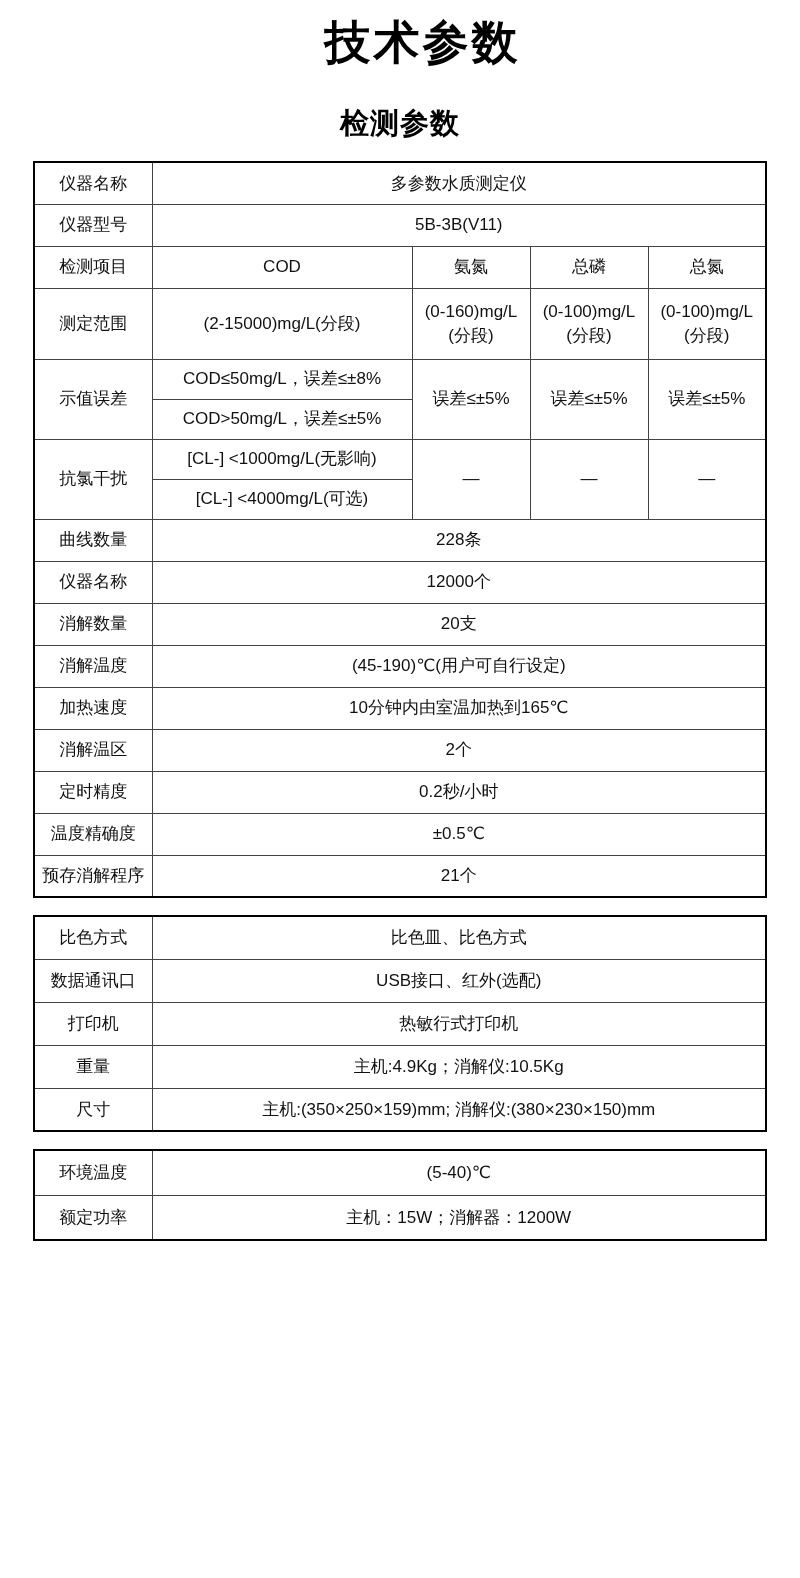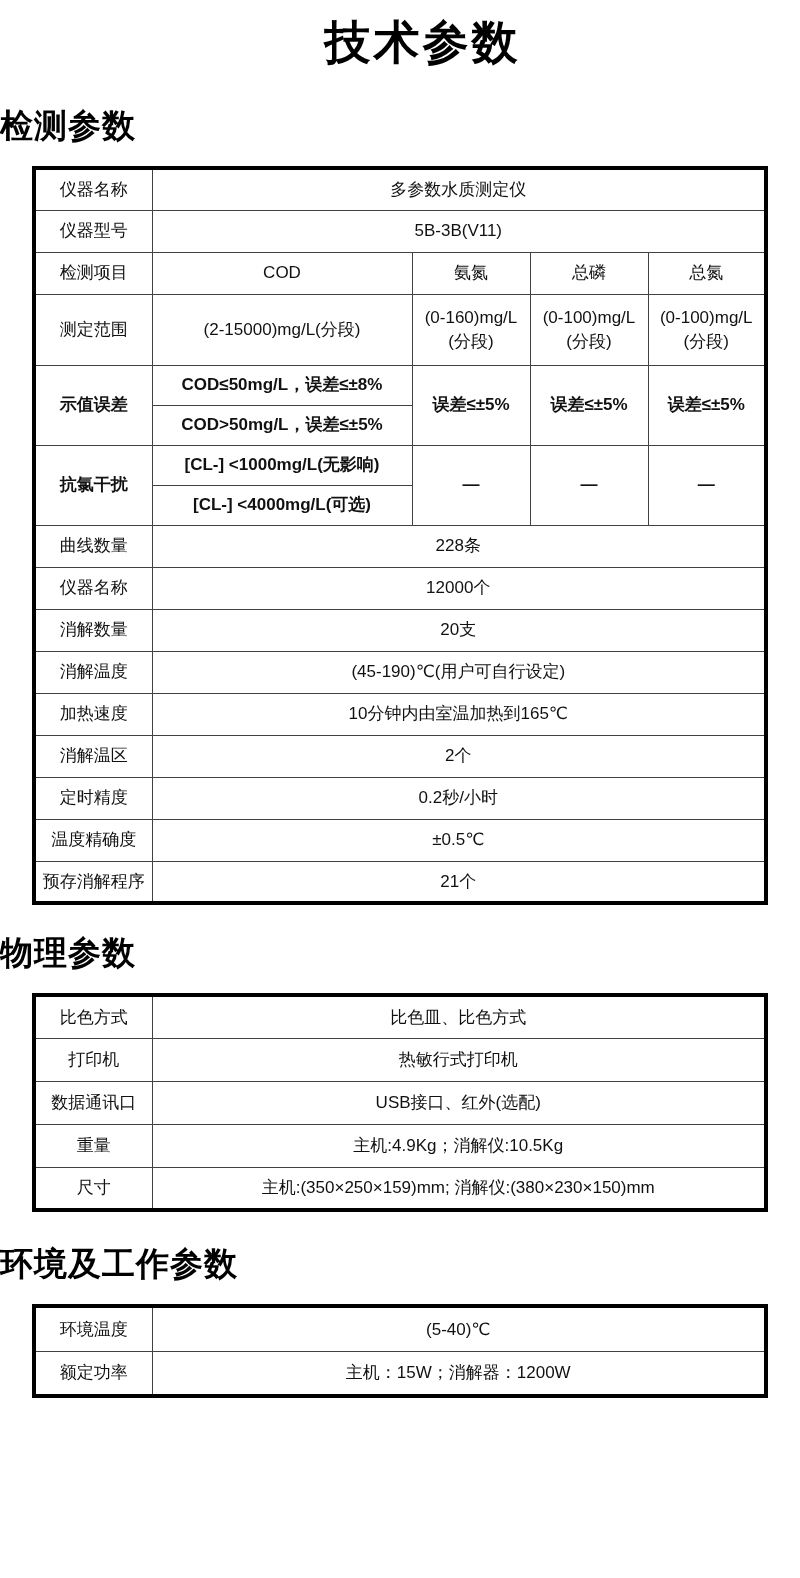--- a/index.html
+++ b/index.html
@@ -14,56 +14,56 @@
   .page-title {
     font-size: 46px;
     font-weight: 900;
     text-align: center;
     margin: 12px 0 0 0;
     letter-spacing: 3px;
     color: #000;
     padding-left: 45px;
   }
   .section-heading {
-    font-size: 33px;
+    font-size: 29px;
     font-weight: 800;
-    text-align: left;
+    text-align: center;
     margin: 0;
     letter-spacing: 1px;
     color: #000;
   }
   .sh-detection   { margin-top: 30px; }
   .sh-physical    { margin-top: 26px; }
   .sh-environment { margin-top: 30px; }
 
   table.spec-table {
     border-collapse: collapse;
     table-layout: fixed;
     width: 732px;
     margin: 17px auto 0 auto;
-    border: 4px solid #000000;
+    border: 2px solid #000000;
   }
   table.spec-table td {
     border: 1px solid #424242;
     text-align: center;
     vertical-align: middle;
     font-size: 17px;
     line-height: 1.38;
     padding: 2px 5px;
     color: #111;
     overflow: hidden;
   }
   col.c-label { width: 118px; }
   col.c-cod   { width: 260px; }
   col.c-n     { width: 118px; }
   col.c-value { width: 614px; }
 
   tr.r-std td  { height: 42px; }
   tr.r-range td{ height: 71px; }
-  tr.r-sub td  { height: 40px; font-weight: bold; }
+  tr.r-sub td  { height: 40px; }
   table.t-physical td    { height: 43px; }
   table.t-environment td { height: 45px; }
   .dash { font-size: 18px; }
 </style>
 </head>
 <body>
 
 <div class="page">
 
   <h1 class="page-title">技术参数</h1>
@@ -162,52 +162,50 @@
         <td>温度精确度</td>
         <td colspan="4">±0.5℃</td>
       </tr>
       <tr class="r-std">
         <td>预存消解程序</td>
         <td colspan="4">21个</td>
       </tr>
     </tbody>
   </table>
 
-  <h2 class="section-heading sh-physical">物理参数</h2>
 
   <table class="spec-table t-physical">
     <colgroup>
         <col class="c-label">
         <col class="c-value">
       </colgroup>
     <tbody>
       <tr>
         <td>比色方式</td>
         <td>比色皿、比色方式</td>
       </tr>
       <tr>
+        <td>数据通讯口</td>
+        <td>USB接口、红外(选配)</td>
+      </tr>
+      <tr>
         <td>打印机</td>
         <td>热敏行式打印机</td>
       </tr>
       <tr>
-        <td>数据通讯口</td>
-        <td>USB接口、红外(选配)</td>
-      </tr>
-      <tr>
         <td>重量</td>
         <td>主机:4.9Kg；消解仪:10.5Kg</td>
       </tr>
       <tr>
         <td>尺寸</td>
         <td>主机:(350×250×159)mm; 消解仪:(380×230×150)mm</td>
       </tr>
     </tbody>
   </table>
 
-  <h2 class="section-heading sh-environment">环境及工作参数</h2>
 
   <table class="spec-table t-environment">
     <colgroup>
         <col class="c-label">
         <col class="c-value">
       </colgroup>
     <tbody>
       <tr>
         <td>环境温度</td>
         <td>(5-40)℃</td>

